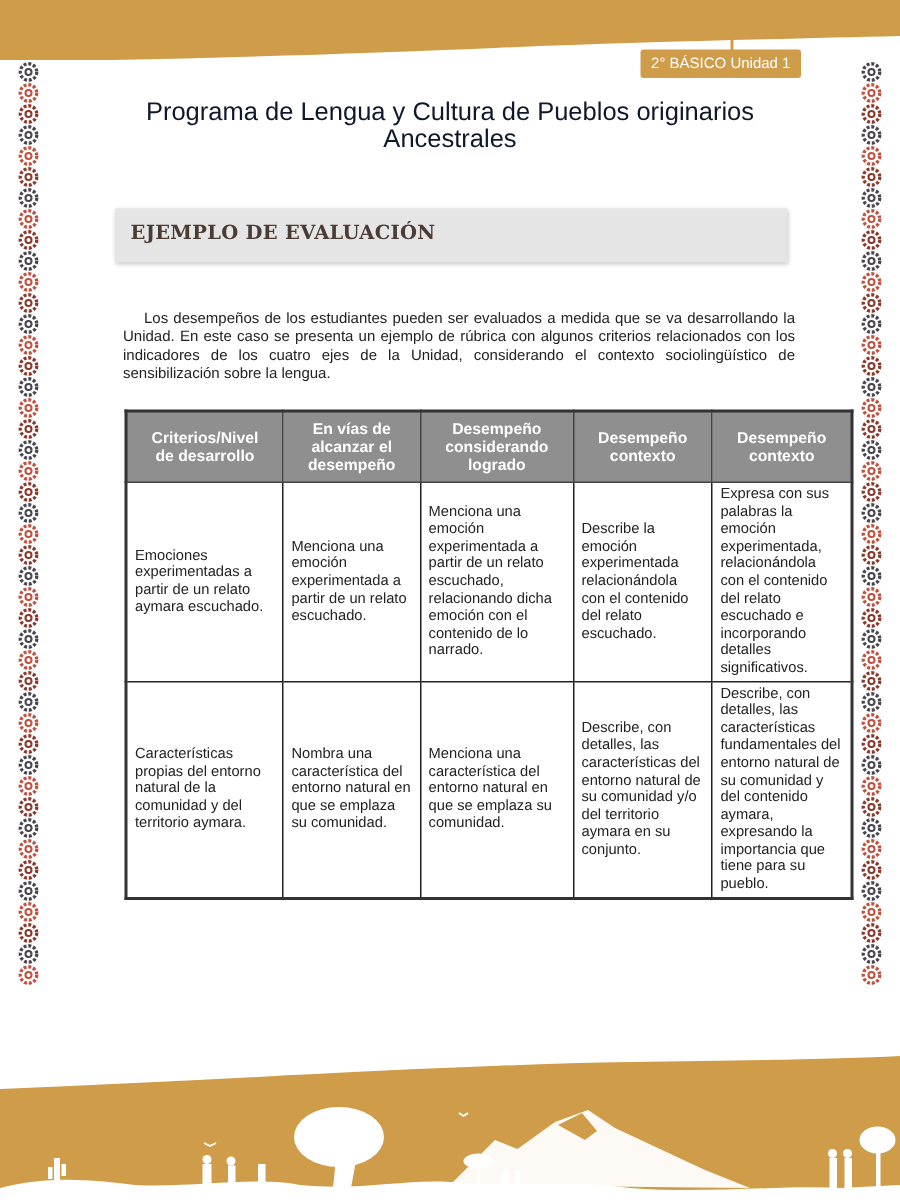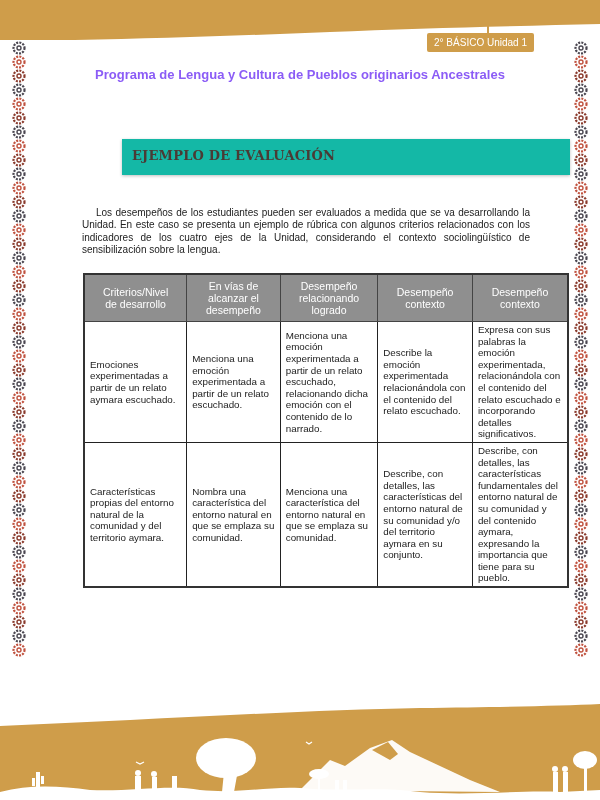--- a/index.html
+++ b/index.html
@@ -4,27 +4,27 @@
 <style>
   html, body { margin:0; padding:0; }
   body { width:600px; height:800px; position:relative; overflow:hidden; background:#ffffff; font-family:"Liberation Sans", sans-serif; color:#222; }
   .top-band { position:absolute; left:0; top:0; width:600px; height:40px; }
   .top-band svg { display:block; }
   .grade-badge { position:absolute; left:427px; top:33px; width:107px; height:19px; background:#cf9d4a; color:#fff; font-size:10px; line-height:19px; text-align:center; border-radius:2px; font-family:"Liberation Sans", sans-serif; }
   .grade-stem { position:absolute; left:487px; top:26px; width:2px; height:8px; background:#cf9d4a; }
   .side-border { position:absolute; top:40px; width:16px; height:620px; }
   .side-left { left:11px; }
   .side-right { left:573px; }
-  .title-block { position:absolute; left:60px; top:66px; width:480px; text-align:center; font-weight:bold; font-size:13px; line-height:18px; color:#8b5cf6; }
-  .section-bar { position:absolute; left:77px; top:139px; width:448px; height:36px; background:#14b8a6; box-shadow:0 1px 3px rgba(0,0,0,0.25);margin-left:45px; }
+  .title-block { position:absolute; left:60px; top:66px; width:480px; text-align:center; font-weight:normal; font-size:17px; line-height:18px; color:#0f172a; }
+  .section-bar { position:absolute; left:77px; top:139px; width:448px; height:36px; background:#e5e5e5; box-shadow:0 1px 3px rgba(0,0,0,0.25); }
   .section-bar span { position:absolute; left:10px; top:9px; font-family:"DejaVu Serif", serif; font-weight:bold; font-size:13px; color:#4a3b35; letter-spacing:0.2px; }
   .intro { position:absolute; left:82px; top:207px; width:448px; font-size:10px; line-height:12.4px; text-align:justify; color:#222; font-family:"Liberation Sans Narrow","Liberation Sans", sans-serif; }
   .intro p { margin:0; text-indent:14px; }
   table.rubric { position:absolute; left:83px; top:273px; width:486px; border-collapse:collapse; font-family:"Liberation Sans", sans-serif; border:2px solid #333; }
-  table.rubric th { background:#8f8f8f; color:#fff; font-size:10.5px; font-weight:normal; line-height:12px; height:42px; padding:2px 16px; border:1px solid #444; text-align:center; vertical-align:middle; }
+  table.rubric th { background:#8f8f8f; color:#fff; font-size:10.5px; font-weight:bold; line-height:12px; height:42px; padding:2px 16px; border:1px solid #444; text-align:center; vertical-align:middle; }
   table.rubric td { font-size:9.8px; line-height:11.6px; color:#222; padding:2px 5px; border:1px solid #222; vertical-align:middle; text-align:left; }
   table.rubric tr.row1 td { height:106px; }
   table.rubric tr.row2 td { height:132px; }
   .c1 { width:86px; } .c2 { width:86px; } .c3 { width:84px; } .c4 { width:84px; } .c5 { width:86px; }
   .footer-band { position:absolute; left:0; top:680px; width:600px; height:120px; }
   .footer-band svg { display:block; }
 </style>
 </head>
 <body>
 
@@ -326,21 +326,21 @@
 
 <div class="intro">
   <p>Los desempeños de los estudiantes pueden ser evaluados a medida que se va desarrollando la Unidad. En este caso se presenta un ejemplo de rúbrica con algunos criterios relacionados con los indicadores de los cuatro ejes de la Unidad, considerando el contexto sociolingüístico de sensibilización sobre la lengua.</p>
 </div>
 
 <table class="rubric">
   <thead>
     <tr>
       <th class="c1">Criterios/Nivel de desarrollo</th>
       <th class="c2">En vías de alcanzar el desempeño</th>
-      <th class="c3">Desempeño relacionando logrado</th>
+      <th class="c3">Desempeño considerando logrado</th>
       <th class="c4">Desempeño contexto</th>
       <th class="c5">Desempeño contexto</th>
     </tr>
   </thead>
   <tbody>
     <tr class="row1">
       <td>Emociones experimentadas a partir de un relato aymara escuchado.</td>
       <td>Menciona una emoción experimentada a partir de un relato escuchado.</td>
       <td>Menciona una emoción experimentada a partir de un relato escuchado, relacionando dicha emoción con el contenido de lo narrado.</td>
       <td>Describe la emoción experimentada relacionándola con el contenido del relato escuchado.</td>

